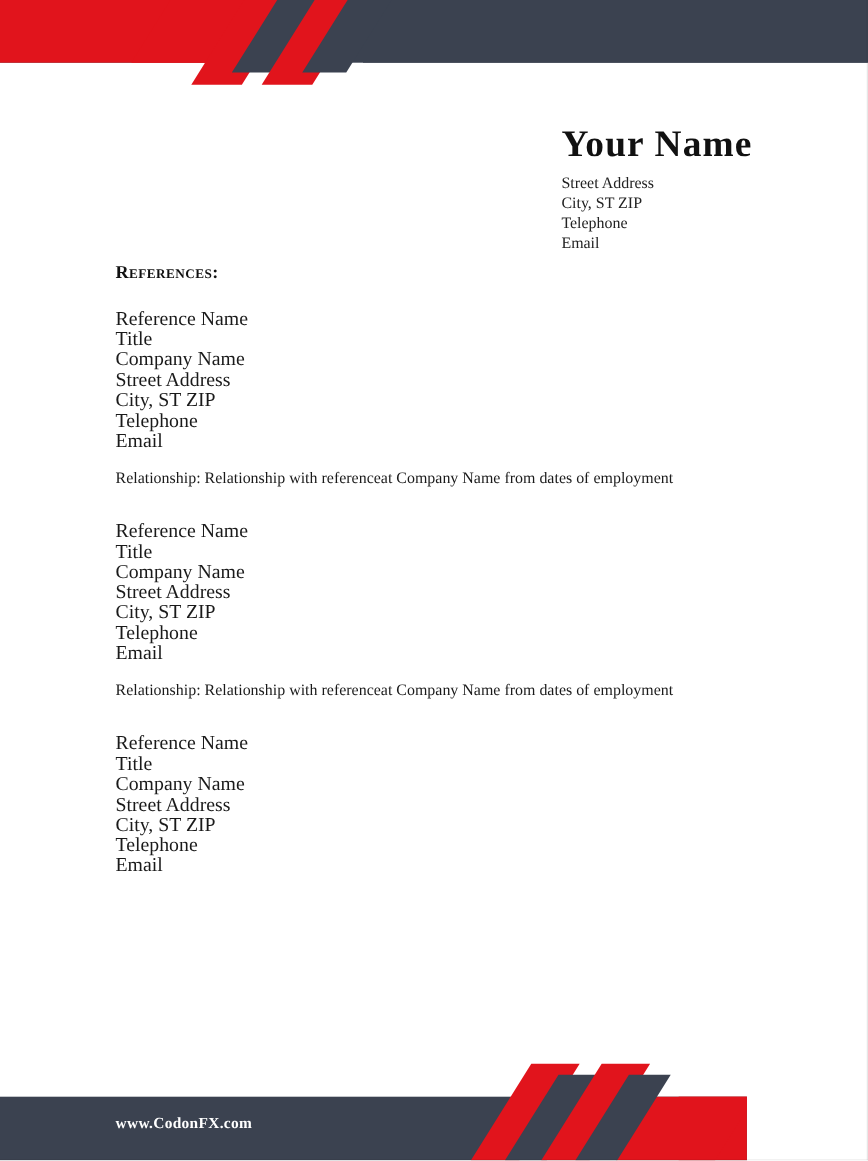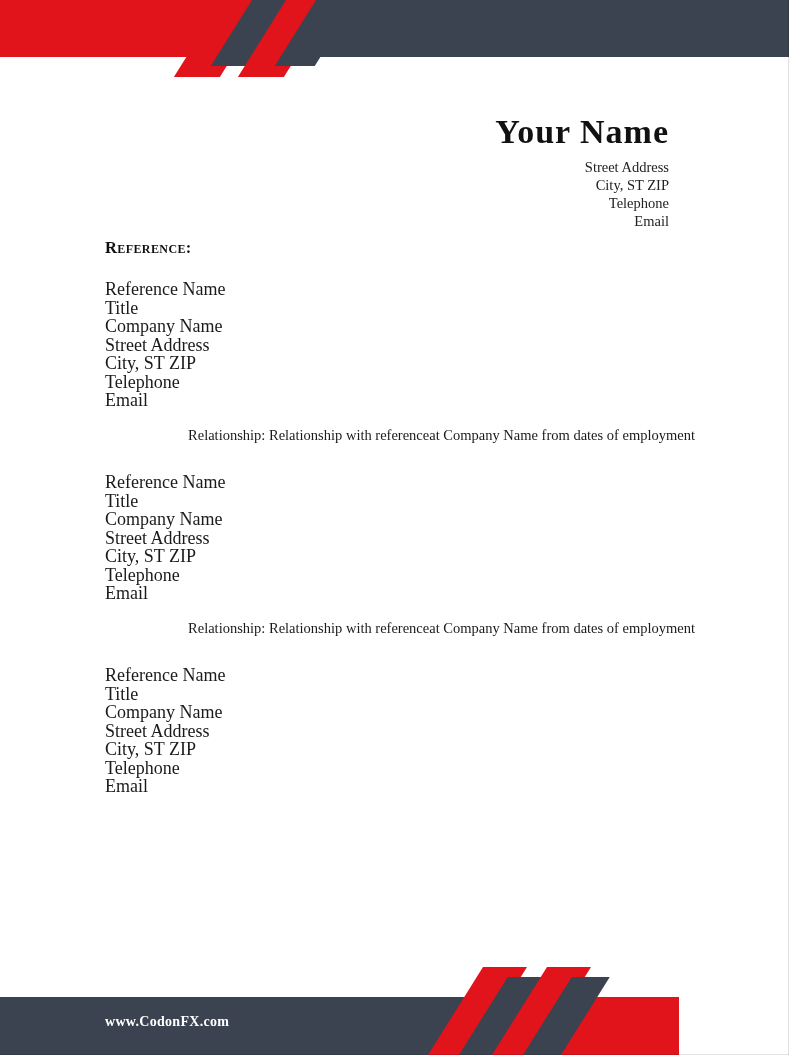--- a/index.html
+++ b/index.html
@@ -103,22 +103,21 @@
     left: 330px;
     width: 459px;
     height: 57px;
     background: #3b4250;
   }
 
   
   .header-block {
     position: absolute;
     top: 112px;
-    right: 120px;
-    text-align: right;
+    right: 105px;
   }
   .name {
     font-family: "Liberation Serif", serif;
     font-size: 34px;
     font-weight: bold;
     color: #111111;
     letter-spacing: 1px;
     line-height: 40px;
     margin: 0 0 6px 0;
   }
@@ -154,21 +153,20 @@
     color: #1a1a1a;
     line-height: 18.5px;
   }
   .relationship {
     font-family: "Liberation Serif", serif;
     font-size: 14.5px;
     color: #1a1a1a;
     line-height: 18.5px;
     margin-top: 16px;
     margin-bottom: 29px;
-    text-align: right;
   }
 
   
   .bottom-band {
     position: absolute;
     left: 0;
     bottom: 0;
     width: 679px;
     height: 90px;
     overflow: hidden;
@@ -276,21 +274,21 @@
 
   <div class="header-block">
     <div class="name">Your Name</div>
     <div class="contact-line">Street Address</div>
     <div class="contact-line">City, ST ZIP</div>
     <div class="contact-line">Telephone</div>
     <div class="contact-line">Email</div>
   </div>
 
   <div class="content">
-    <div class="section-title">Reference:</div>
+    <div class="section-title">References:</div>
 
     <div class="ref-block">
       <div class="ref-line">Reference Name</div>
       <div class="ref-line">Title</div>
       <div class="ref-line">Company Name</div>
       <div class="ref-line">Street Address</div>
       <div class="ref-line">City, ST ZIP</div>
       <div class="ref-line">Telephone</div>
       <div class="ref-line">Email</div>
     </div>

